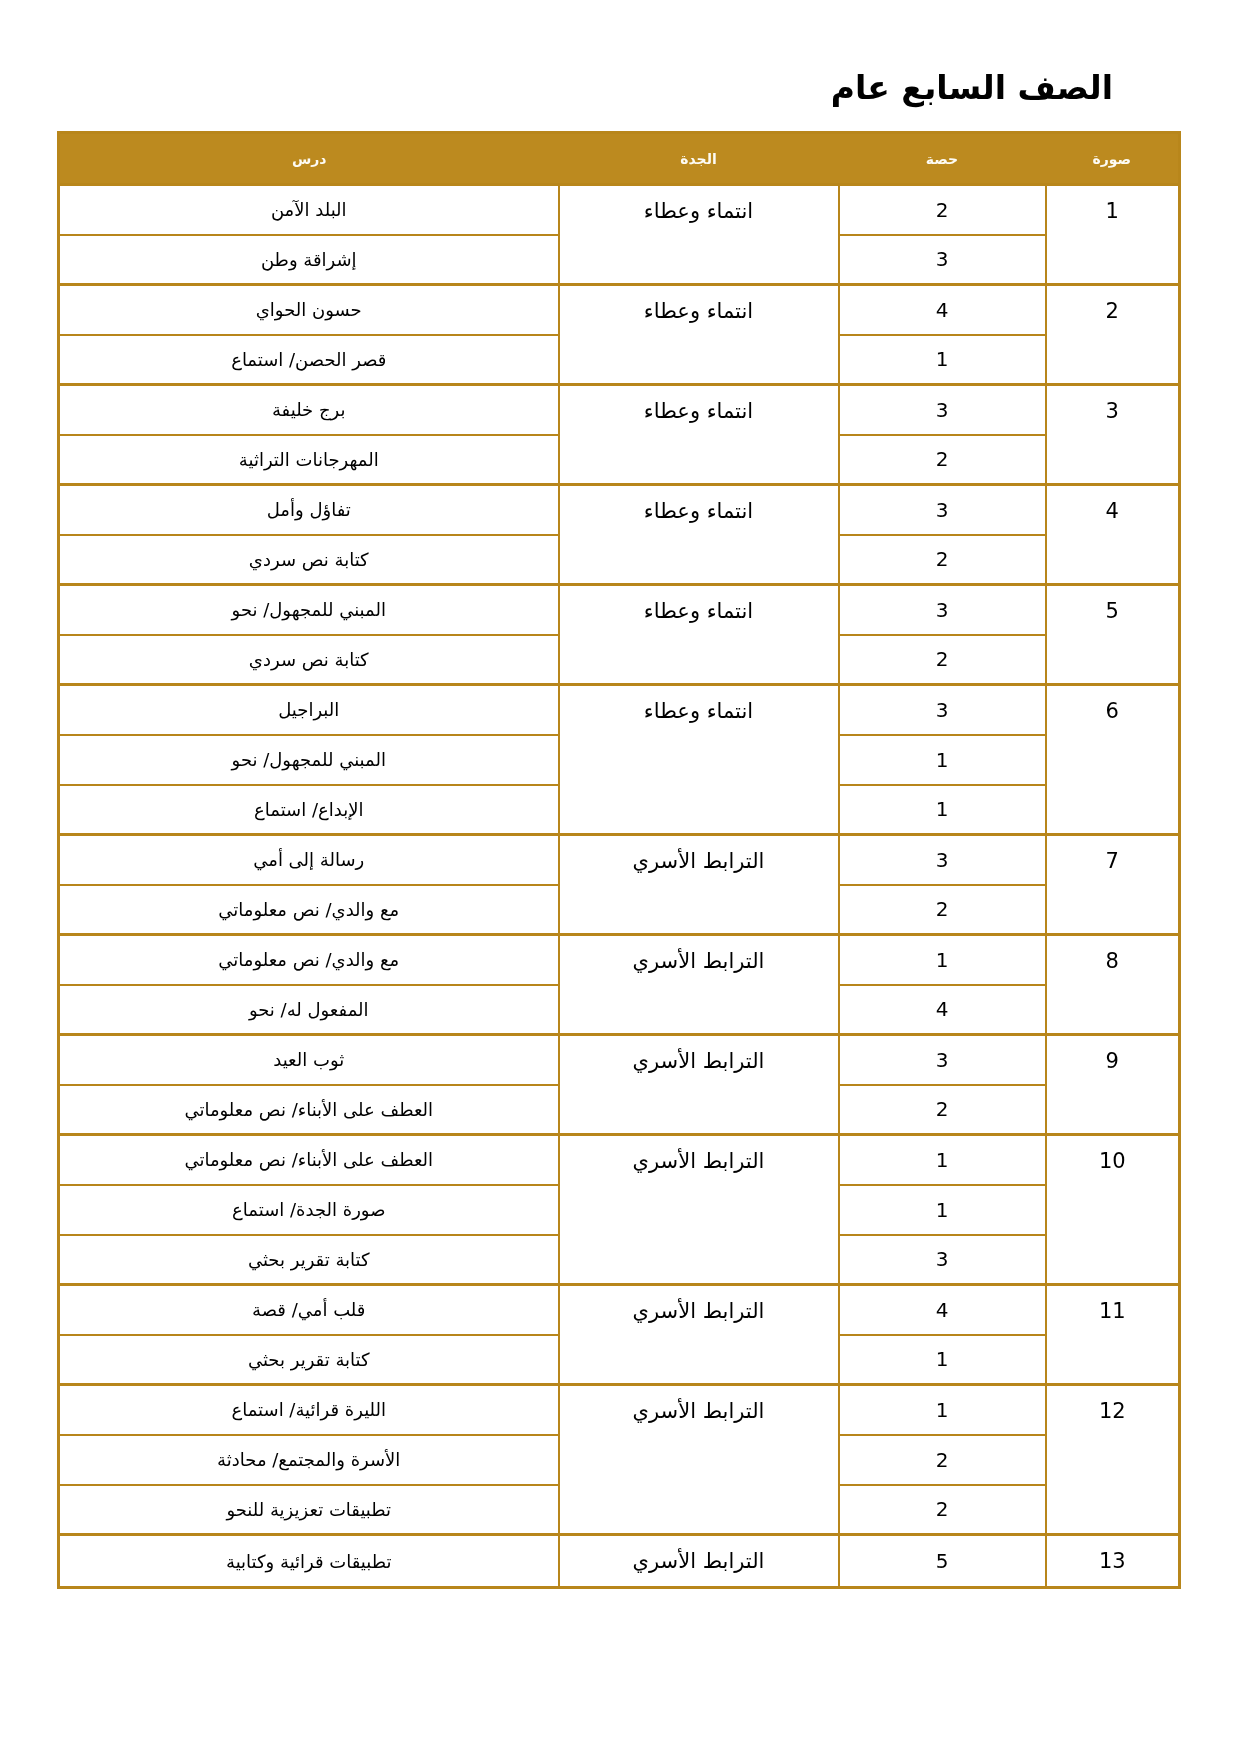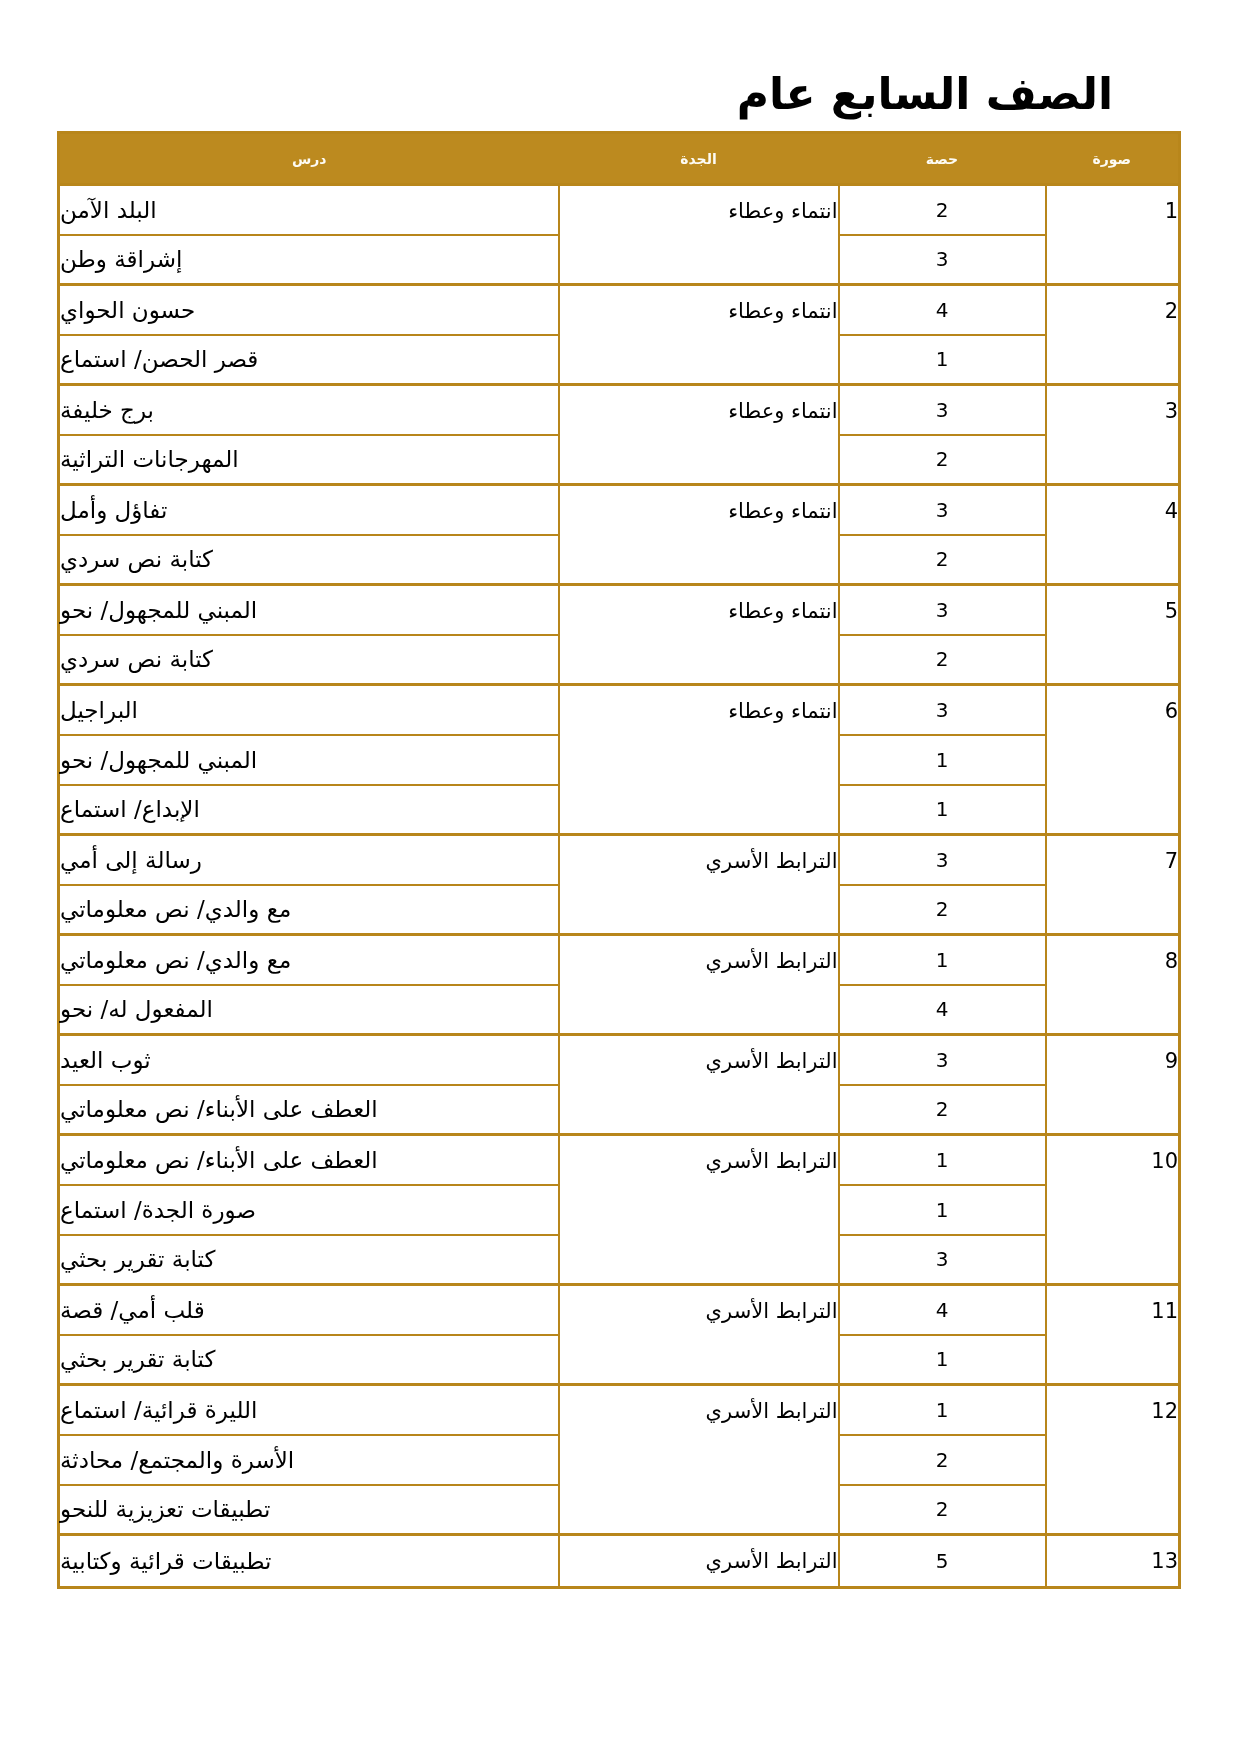--- a/index.html
+++ b/index.html
@@ -20,21 +20,21 @@
     width:1240px;
     height:1754px;
     margin:0 auto;
     background:var(--page-bg);
     overflow:hidden;
   }
   .doc-title{
     position:absolute;
     top:68px;
     right:127px;
-    font-size:44px;
+    font-size:33px;
     font-weight:bold;
     color:var(--body-text);
     direction:rtl;
     letter-spacing:-1px;
   }
   table.schedule{
     position:absolute;
     top:131px;
     right:59px;
     width:1121px;
@@ -62,32 +62,33 @@
   table.schedule tbody td{
     border:2px solid var(--gold-border);
     background:#ffffff;
     color:var(--body-text);
     padding:0;
   }
   table.schedule tbody tr.week-start td{
     border-top:3px solid var(--gold-border);
   }
   td.lesson{
-    text-align:left;
+    text-align:center;
     vertical-align:middle;
-    font-size:23px;
+    font-size:18px;
     padding:0 8px 0 4px;
     margin-left:48px;
   }
   td.num{
     text-align:center;
     vertical-align:middle;
     font-size:20px;
   }
   td.merged{
+    text-align:center;
     vertical-align:top;
     font-size:21px;
   }
   td.merged .inner{
     line-height:50px;
     white-space:nowrap;
   }
 </style>
 </head>
 <body>

